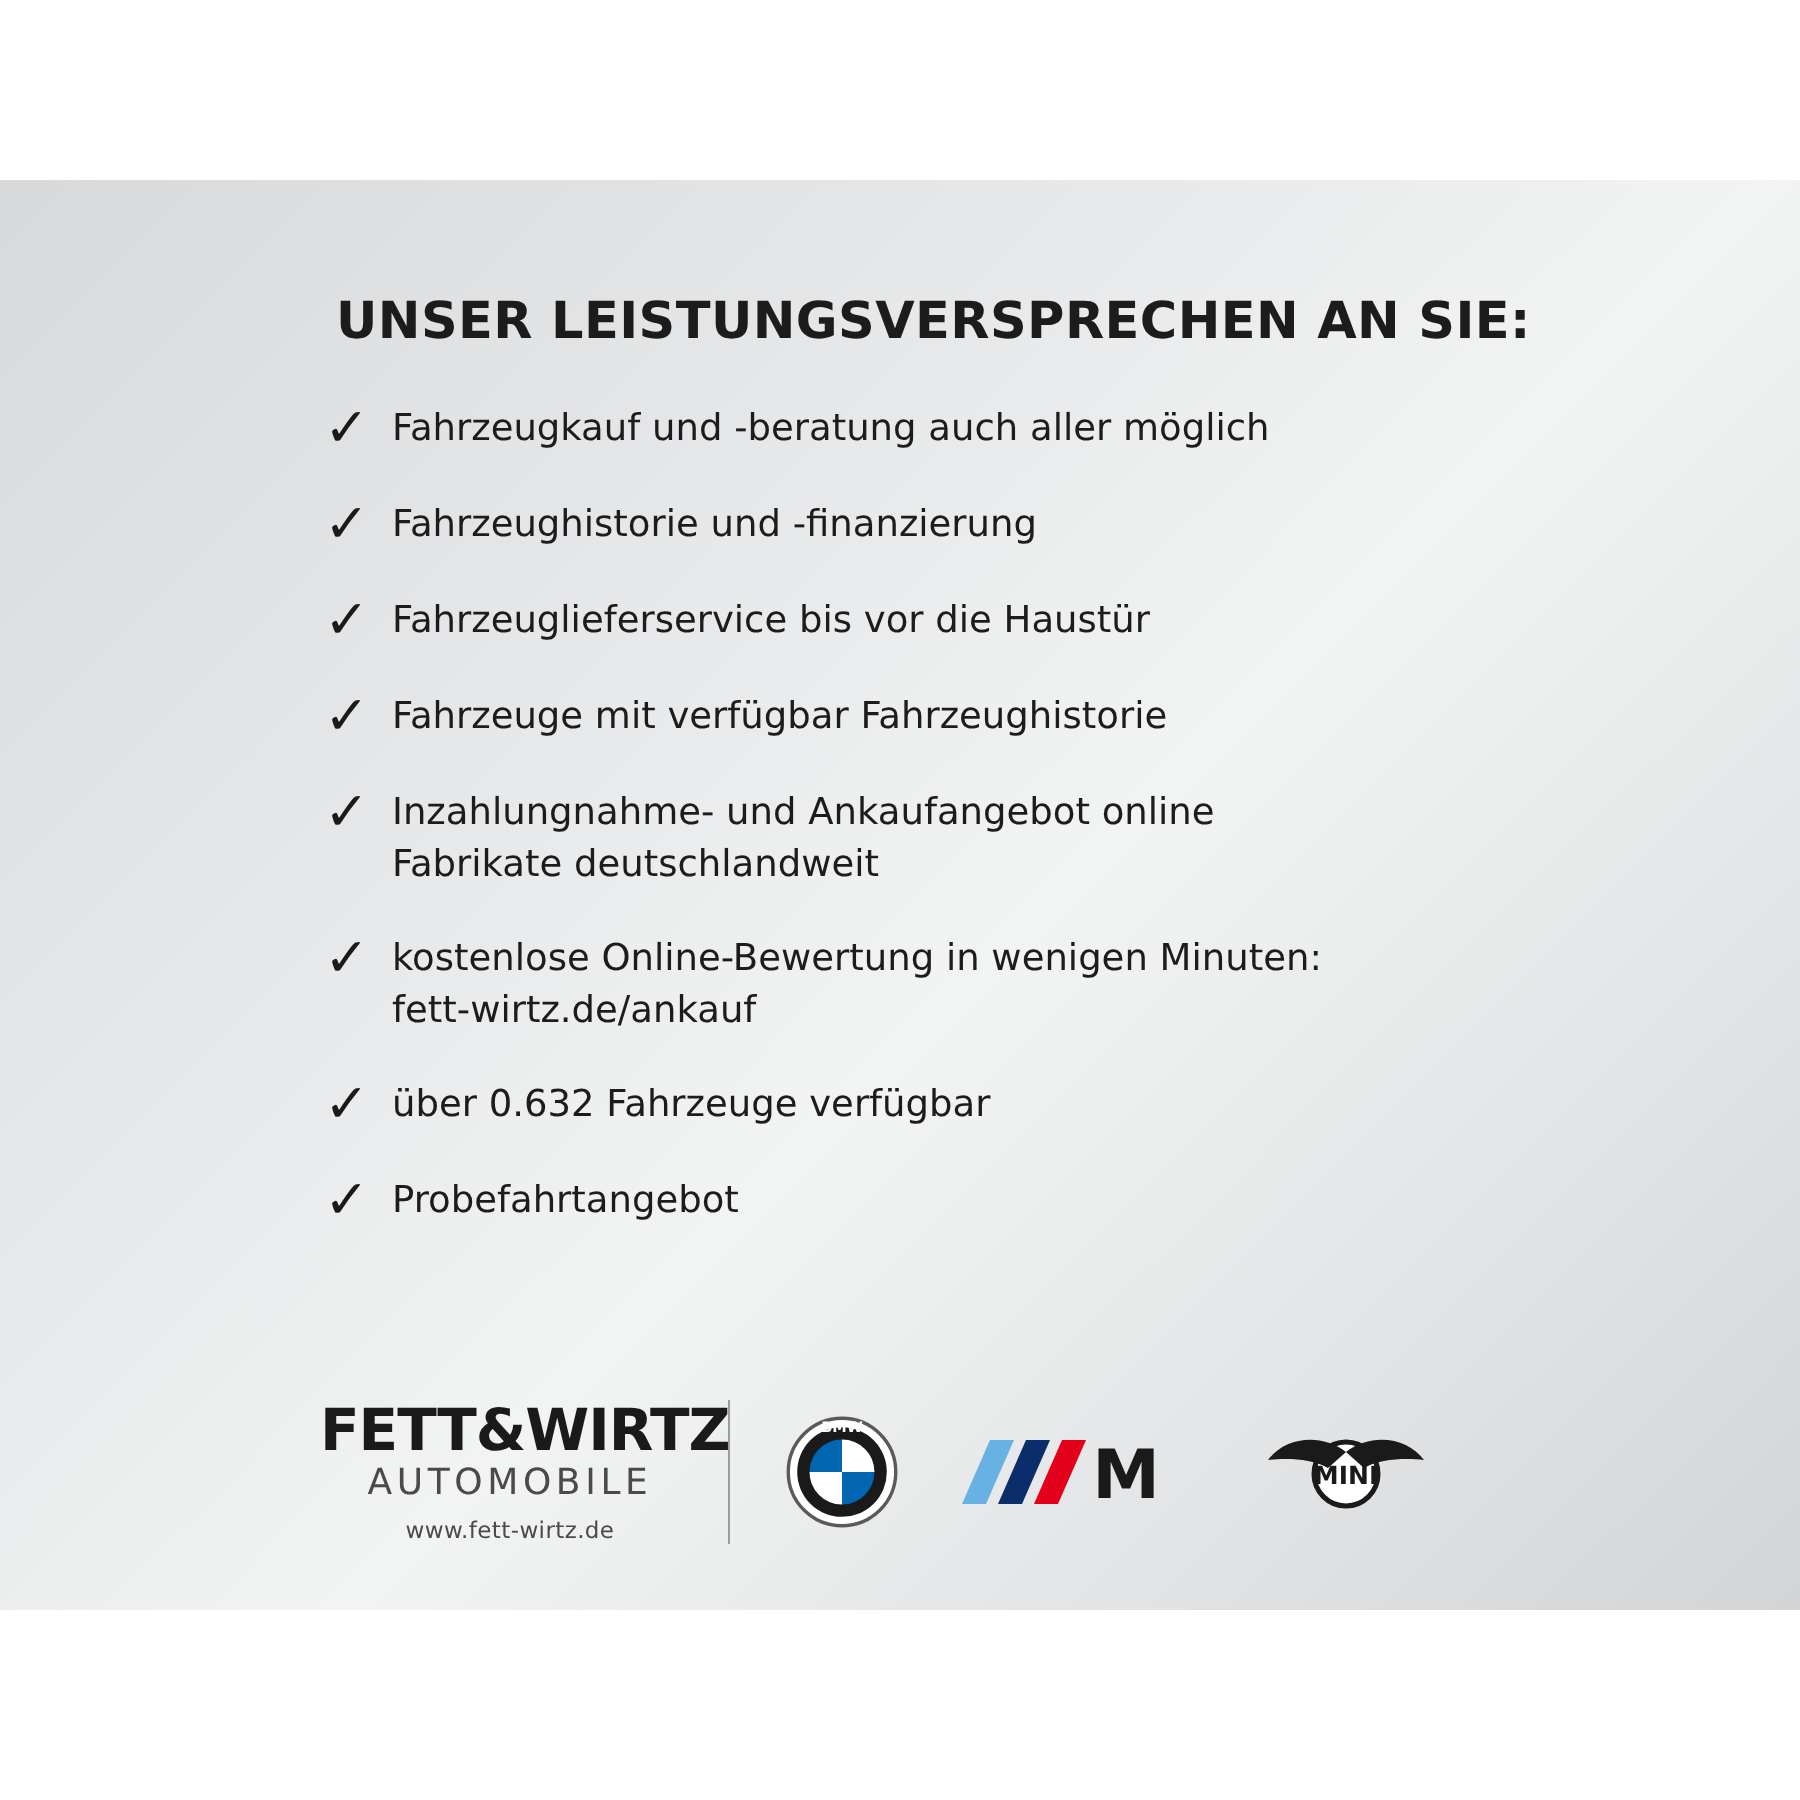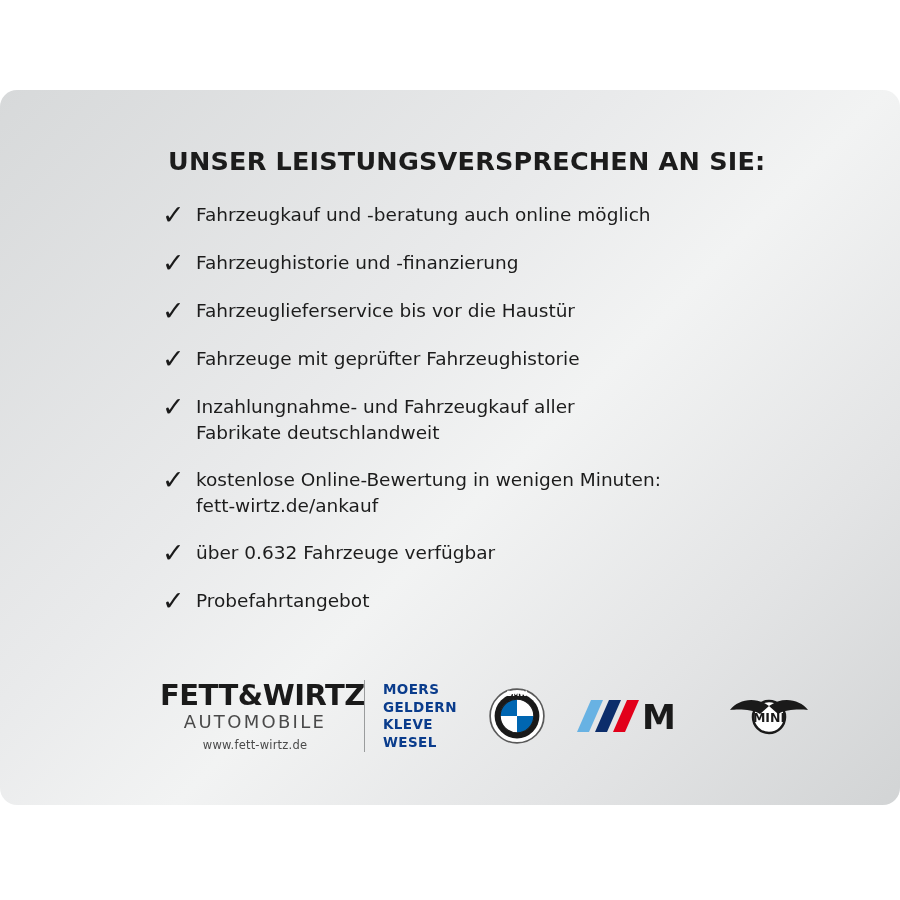--- a/index.html
+++ b/index.html
@@ -20,21 +20,20 @@
     background: #ffffff;
   }
   
   .panel {
     position: absolute;
     left: 0;
     top: 90px;
     width: 900px;
     height: 715px;
     background: linear-gradient(135deg, #d7d9da 0%, #e9eaeb 38%, #f2f3f3 55%, #e3e4e5 78%, #d2d4d5 100%);
-    border-radius: 17px;
   }
   .panel-inner {
     position: absolute;
     left: 0;
     top: 0;
     width: 900px;
     height: 715px;
   }
   .headline {
     position: absolute;
@@ -70,21 +69,21 @@
     flex: 1 1 auto;
     font-size: 18.5px;
     line-height: 26px;
     color: #1c1c1c;
     white-space: pre-line;
   }
   
   .logos {
     position: absolute;
     left: 160px;
-    top: 576px;
+    top: 596px;
     width: 660px;
     height: 100px;
     display: flex;
     align-items: center;
   }
   .fw-logo {
     width: 190px;
     text-align: center;
     padding-right: 14px;
   }
@@ -147,41 +146,41 @@
 
   <div class="panel">
     <div class="panel-inner">
 
       <div class="headline">UNSER LEISTUNGSVERSPRECHEN AN SIE:</div>
 
       <div class="list">
 
         <div class="list-item">
           <span class="check">✓</span>
-          <span class="item-text">Fahrzeugkauf und -beratung auch online möglich</span>
+          <span class="item-text">Fahrzeugkauf und -beratung auch aller möglich</span>
         </div>
 
         <div class="list-item">
           <span class="check">✓</span>
           <span class="item-text">Fahrzeughistorie und -finanzierung</span>
         </div>
 
         <div class="list-item">
           <span class="check">✓</span>
           <span class="item-text">Fahrzeuglieferservice bis vor die Haustür</span>
         </div>
 
         <div class="list-item">
           <span class="check">✓</span>
-          <span class="item-text">Fahrzeuge mit geprüfter Fahrzeughistorie</span>
-        </div>
-
-        <div class="list-item">
-          <span class="check">✓</span>
-          <span class="item-text">Inzahlungnahme- und Fahrzeugkauf aller
+          <span class="item-text">Fahrzeuge mit verfügbar Fahrzeughistorie</span>
+        </div>
+
+        <div class="list-item">
+          <span class="check">✓</span>
+          <span class="item-text">Inzahlungnahme- und Ankaufangebot online
 Fabrikate deutschlandweit</span>
         </div>
 
         <div class="list-item">
           <span class="check">✓</span>
           <span class="item-text">kostenlose Online-Bewertung in wenigen Minuten:
 fett-wirtz.de/ankauf</span>
         </div>
 
         <div class="list-item">
@@ -199,24 +198,20 @@
       <div class="logos">
 
         <div class="fw-logo">
           <div class="fw-name">FETT&amp;WIRTZ</div>
           <div class="fw-sub">AUTOMOBILE</div>
           <div class="fw-url">www.fett-wirtz.de</div>
         </div>
 
         <div class="divider"></div>
 
-        <div class="cities" style="white-space:pre-line;">MOERS
-GELDERN
-KLEVE
-WESEL</div>
 
         <div class="bmw-roundel">
           <svg width="56" height="56" viewBox="0 0 100 100" aria-hidden="true">
             <circle cx="50" cy="50" r="48" fill="#ffffff" stroke="#5a5a5a" stroke-width="3"></circle>
             <circle cx="50" cy="50" r="40" fill="#1a1a1a"></circle>
             <circle cx="50" cy="50" r="30" fill="#ffffff"></circle>
             <path d="M50 50 L50 20 A30 30 0 0 0 20 50 Z" fill="#0066B1"></path>
             <path d="M50 50 L50 80 A30 30 0 0 0 80 50 Z" fill="#0066B1"></path>
             <circle cx="50" cy="50" r="30" fill="none" stroke="#1a1a1a" stroke-width="2"></circle>
             <text x="50" y="14" text-anchor="middle" font-family="DejaVu Sans, sans-serif" font-size="13" font-weight="700" fill="#ffffff">BMW</text>

